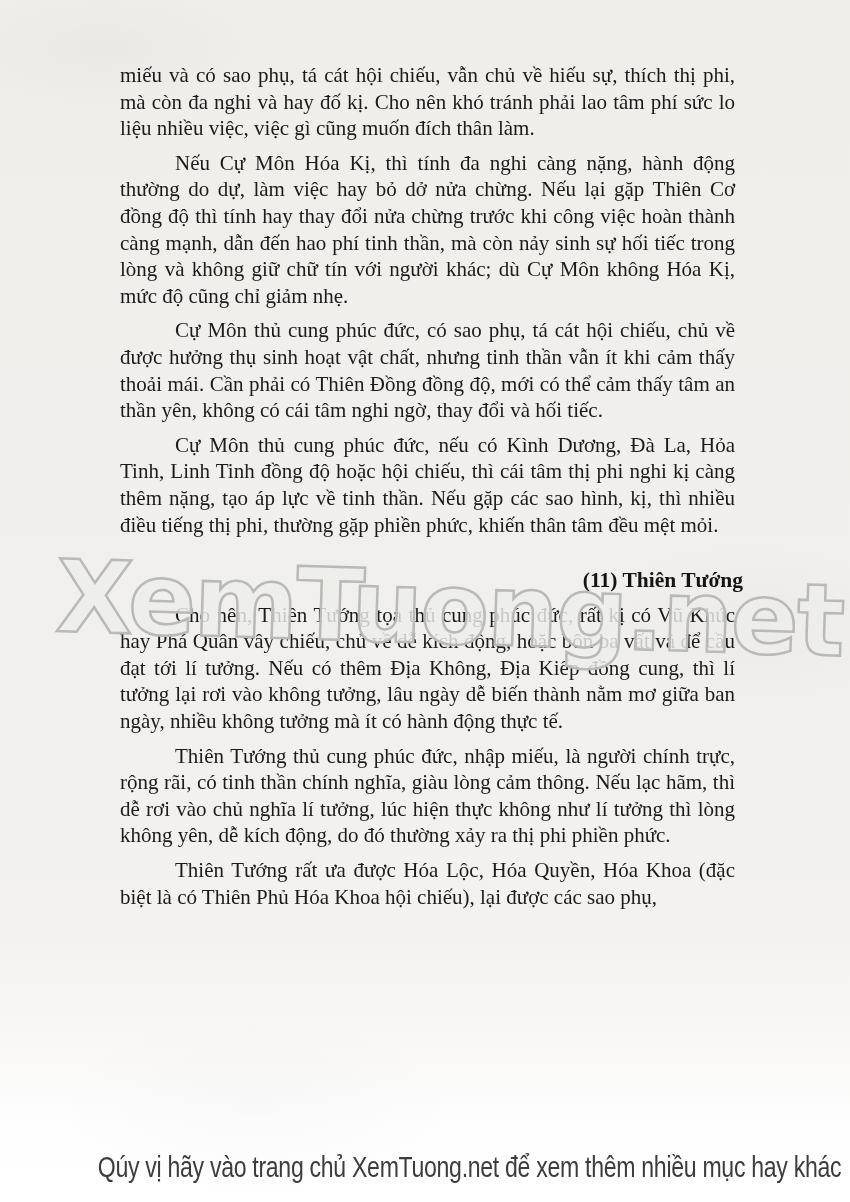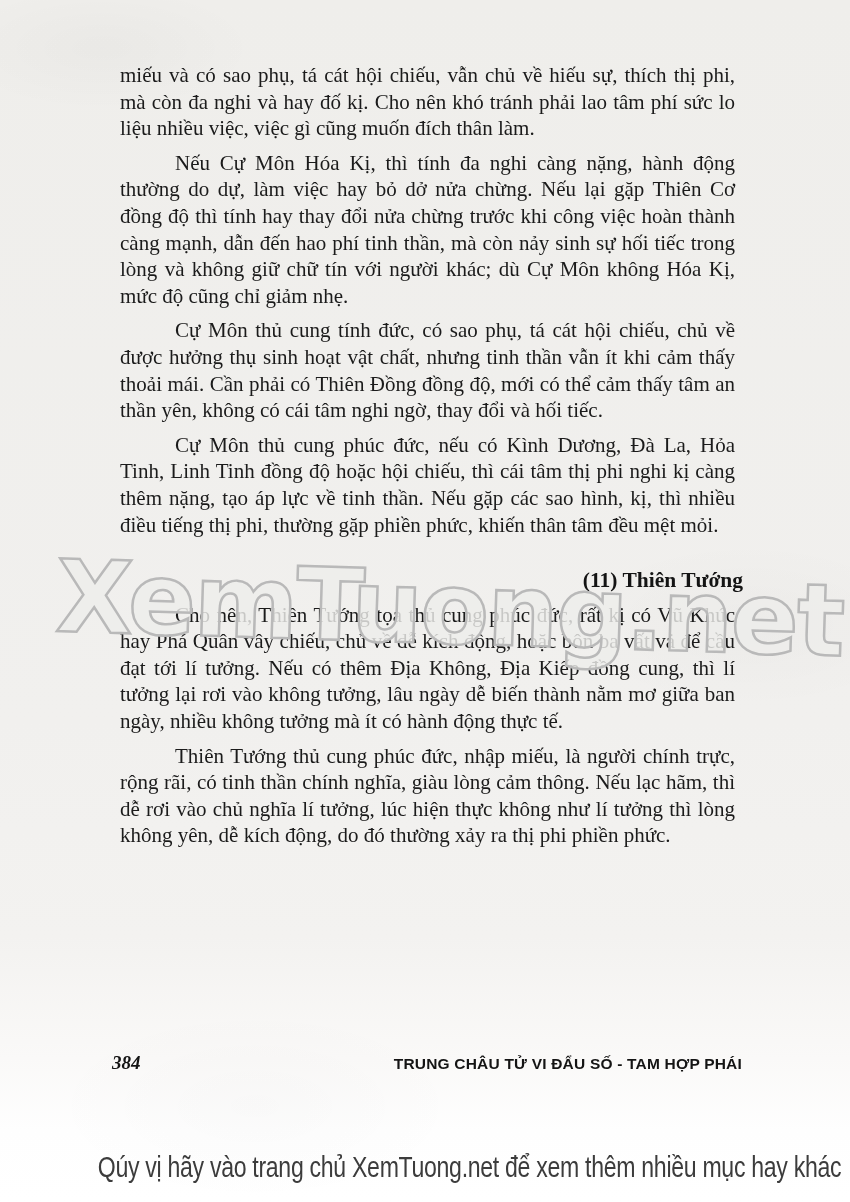--- a/index.html
+++ b/index.html
@@ -114,31 +114,28 @@
   }
 </style>
 </head>
 <body>
 
 <div class="page">
 
   <div class="body-text">
     <p class="para no-indent">miếu và có sao phụ, tá cát hội chiếu, vẫn chủ về hiếu sự, thích thị phi, mà còn đa nghi và hay đố kị. Cho nên khó tránh phải lao tâm phí sức lo liệu nhiều việc, việc gì cũng muốn đích thân làm.</p>
     <p class="para">Nếu Cự Môn Hóa Kị, thì tính đa nghi càng nặng, hành động thường do dự, làm việc hay bỏ dở nửa chừng. Nếu lại gặp Thiên Cơ đồng độ thì tính hay thay đổi nửa chừng trước khi công việc hoàn thành càng mạnh, dẫn đến hao phí tinh thần, mà còn nảy sinh sự hối tiếc trong lòng và không giữ chữ tín với người khác; dù Cự Môn không Hóa Kị, mức độ cũng chỉ giảm nhẹ.</p>
-    <p class="para">Cự Môn thủ cung tính đức, có sao phụ, tá cát hội chiếu, chủ về được hưởng thụ sinh hoạt vật chất, nhưng tinh thần vẫn ít khi cảm thấy thoải mái. Cần phải có Thiên Đồng đồng độ, mới có thể cảm thấy tâm an thần yên, không có cái tâm nghi ngờ, thay đổi và hối tiếc.</p>
+    <p class="para">Cự Môn thủ cung phúc đức, có sao phụ, tá cát hội chiếu, chủ về được hưởng thụ sinh hoạt vật chất, nhưng tinh thần vẫn ít khi cảm thấy thoải mái. Cần phải có Thiên Đồng đồng độ, mới có thể cảm thấy tâm an thần yên, không có cái tâm nghi ngờ, thay đổi và hối tiếc.</p>
     <p class="para">Cự Môn thủ cung phúc đức, nếu có Kình Dương, Đà La, Hỏa Tinh, Linh Tinh đồng độ hoặc hội chiếu, thì cái tâm thị phi nghi kị càng thêm nặng, tạo áp lực về tinh thần. Nếu gặp các sao hình, kị, thì nhiều điều tiếng thị phi, thường gặp phiền phức, khiến thân tâm đều mệt mỏi.</p>
 
     <h3 class="heading">(11) Thiên Tướng</h3>
 
     <p class="para">Cho nên, Thiên Tướng tọa thủ cung phúc đức, rất kị có Vũ Khúc hay Phá Quân vây chiếu, chủ về dễ kích động, hoặc bôn ba vất vả để cầu đạt tới lí tưởng. Nếu có thêm Địa Không, Địa Kiếp đồng cung, thì lí tưởng lại rơi vào không tưởng, lâu ngày dễ biến thành nằm mơ giữa ban ngày, nhiều không tưởng mà ít có hành động thực tế.</p>
     <p class="para">Thiên Tướng thủ cung phúc đức, nhập miếu, là người chính trực, rộng rãi, có tinh thần chính nghĩa, giàu lòng cảm thông. Nếu lạc hãm, thì dễ rơi vào chủ nghĩa lí tưởng, lúc hiện thực không như lí tưởng thì lòng không yên, dễ kích động, do đó thường xảy ra thị phi phiền phức.</p>
+    <p class="para">Thiên Tướng rất ưa được Hóa Lộc, Hóa Quyền, Hóa Khoa (đặc biệt là có Thiên Phủ Hóa Khoa hội chiếu), lại được các sao phụ,</p>
   </div>
 
   <div class="watermark">XemTuong.net</div>
 
-  <div class="footer-row">
-    <span class="page-num">384</span>
-    <span class="book-title">TRUNG CHÂU TỬ VI ĐẨU SỐ - TAM HỢP PHÁI</span>
-  </div>
 
   <div class="banner">Qúy vị hãy vào trang chủ XemTuong.net để xem thêm nhiều mục hay khác</div>
 
 </div>
 
 </body></html>

